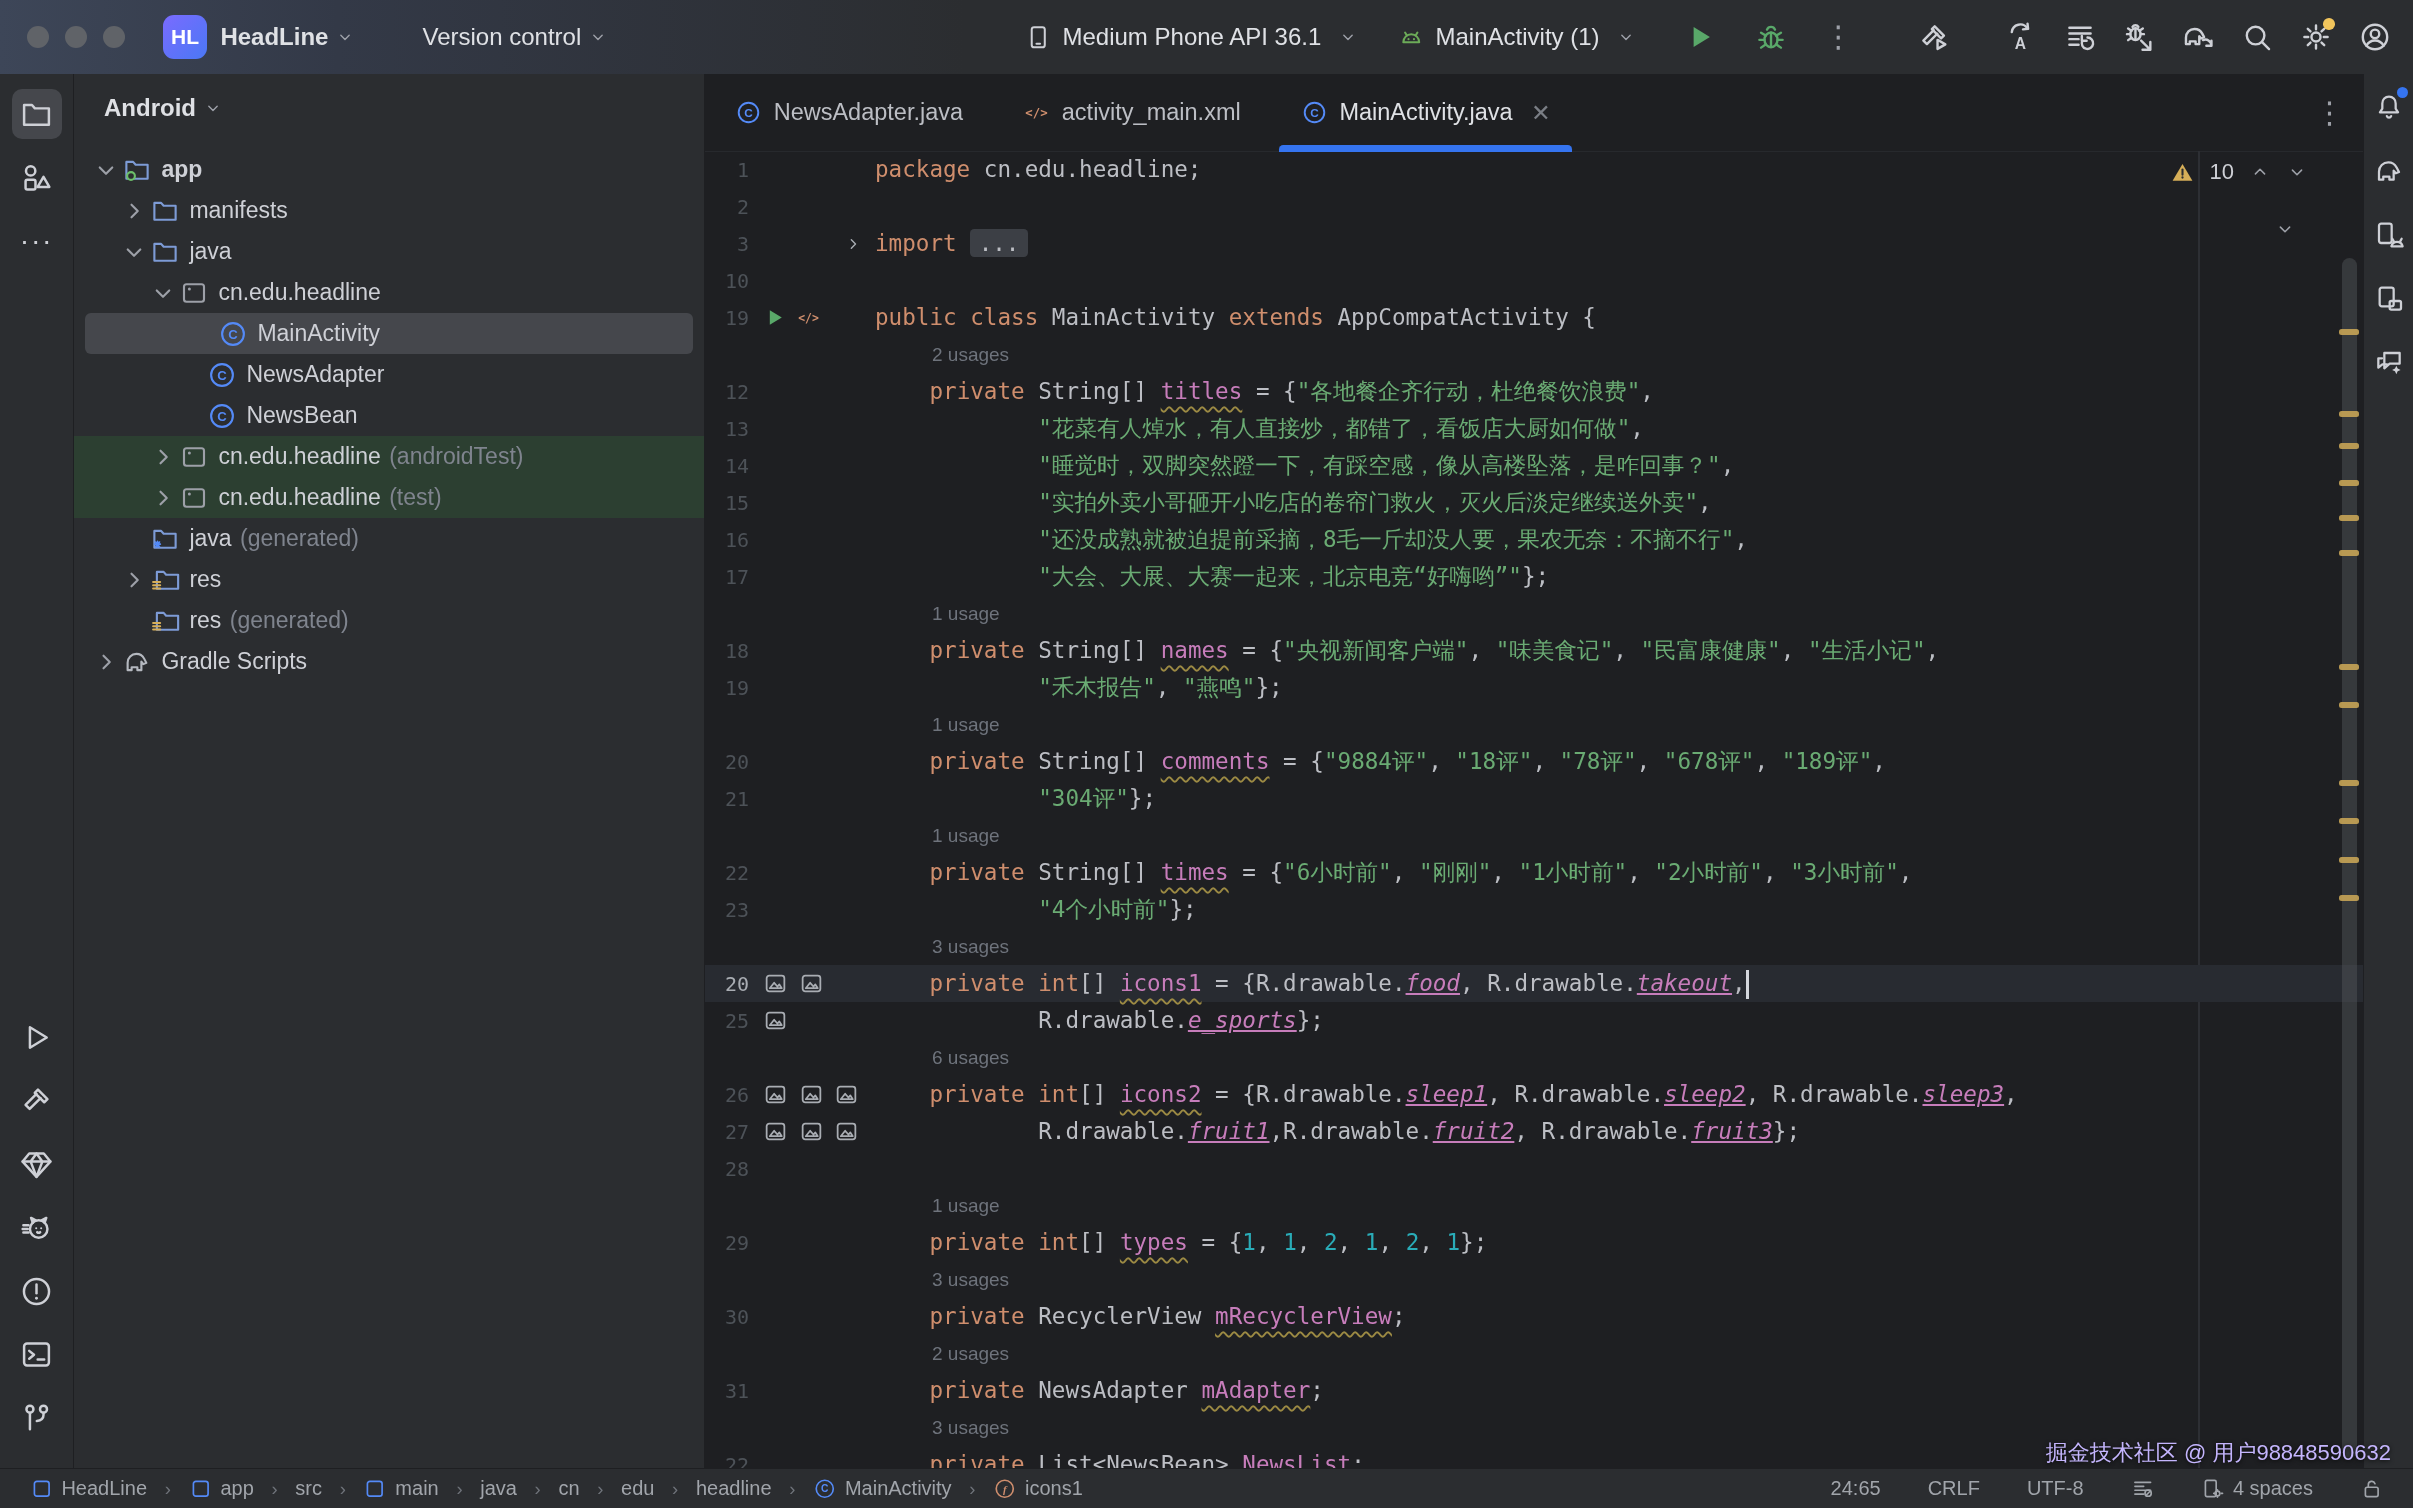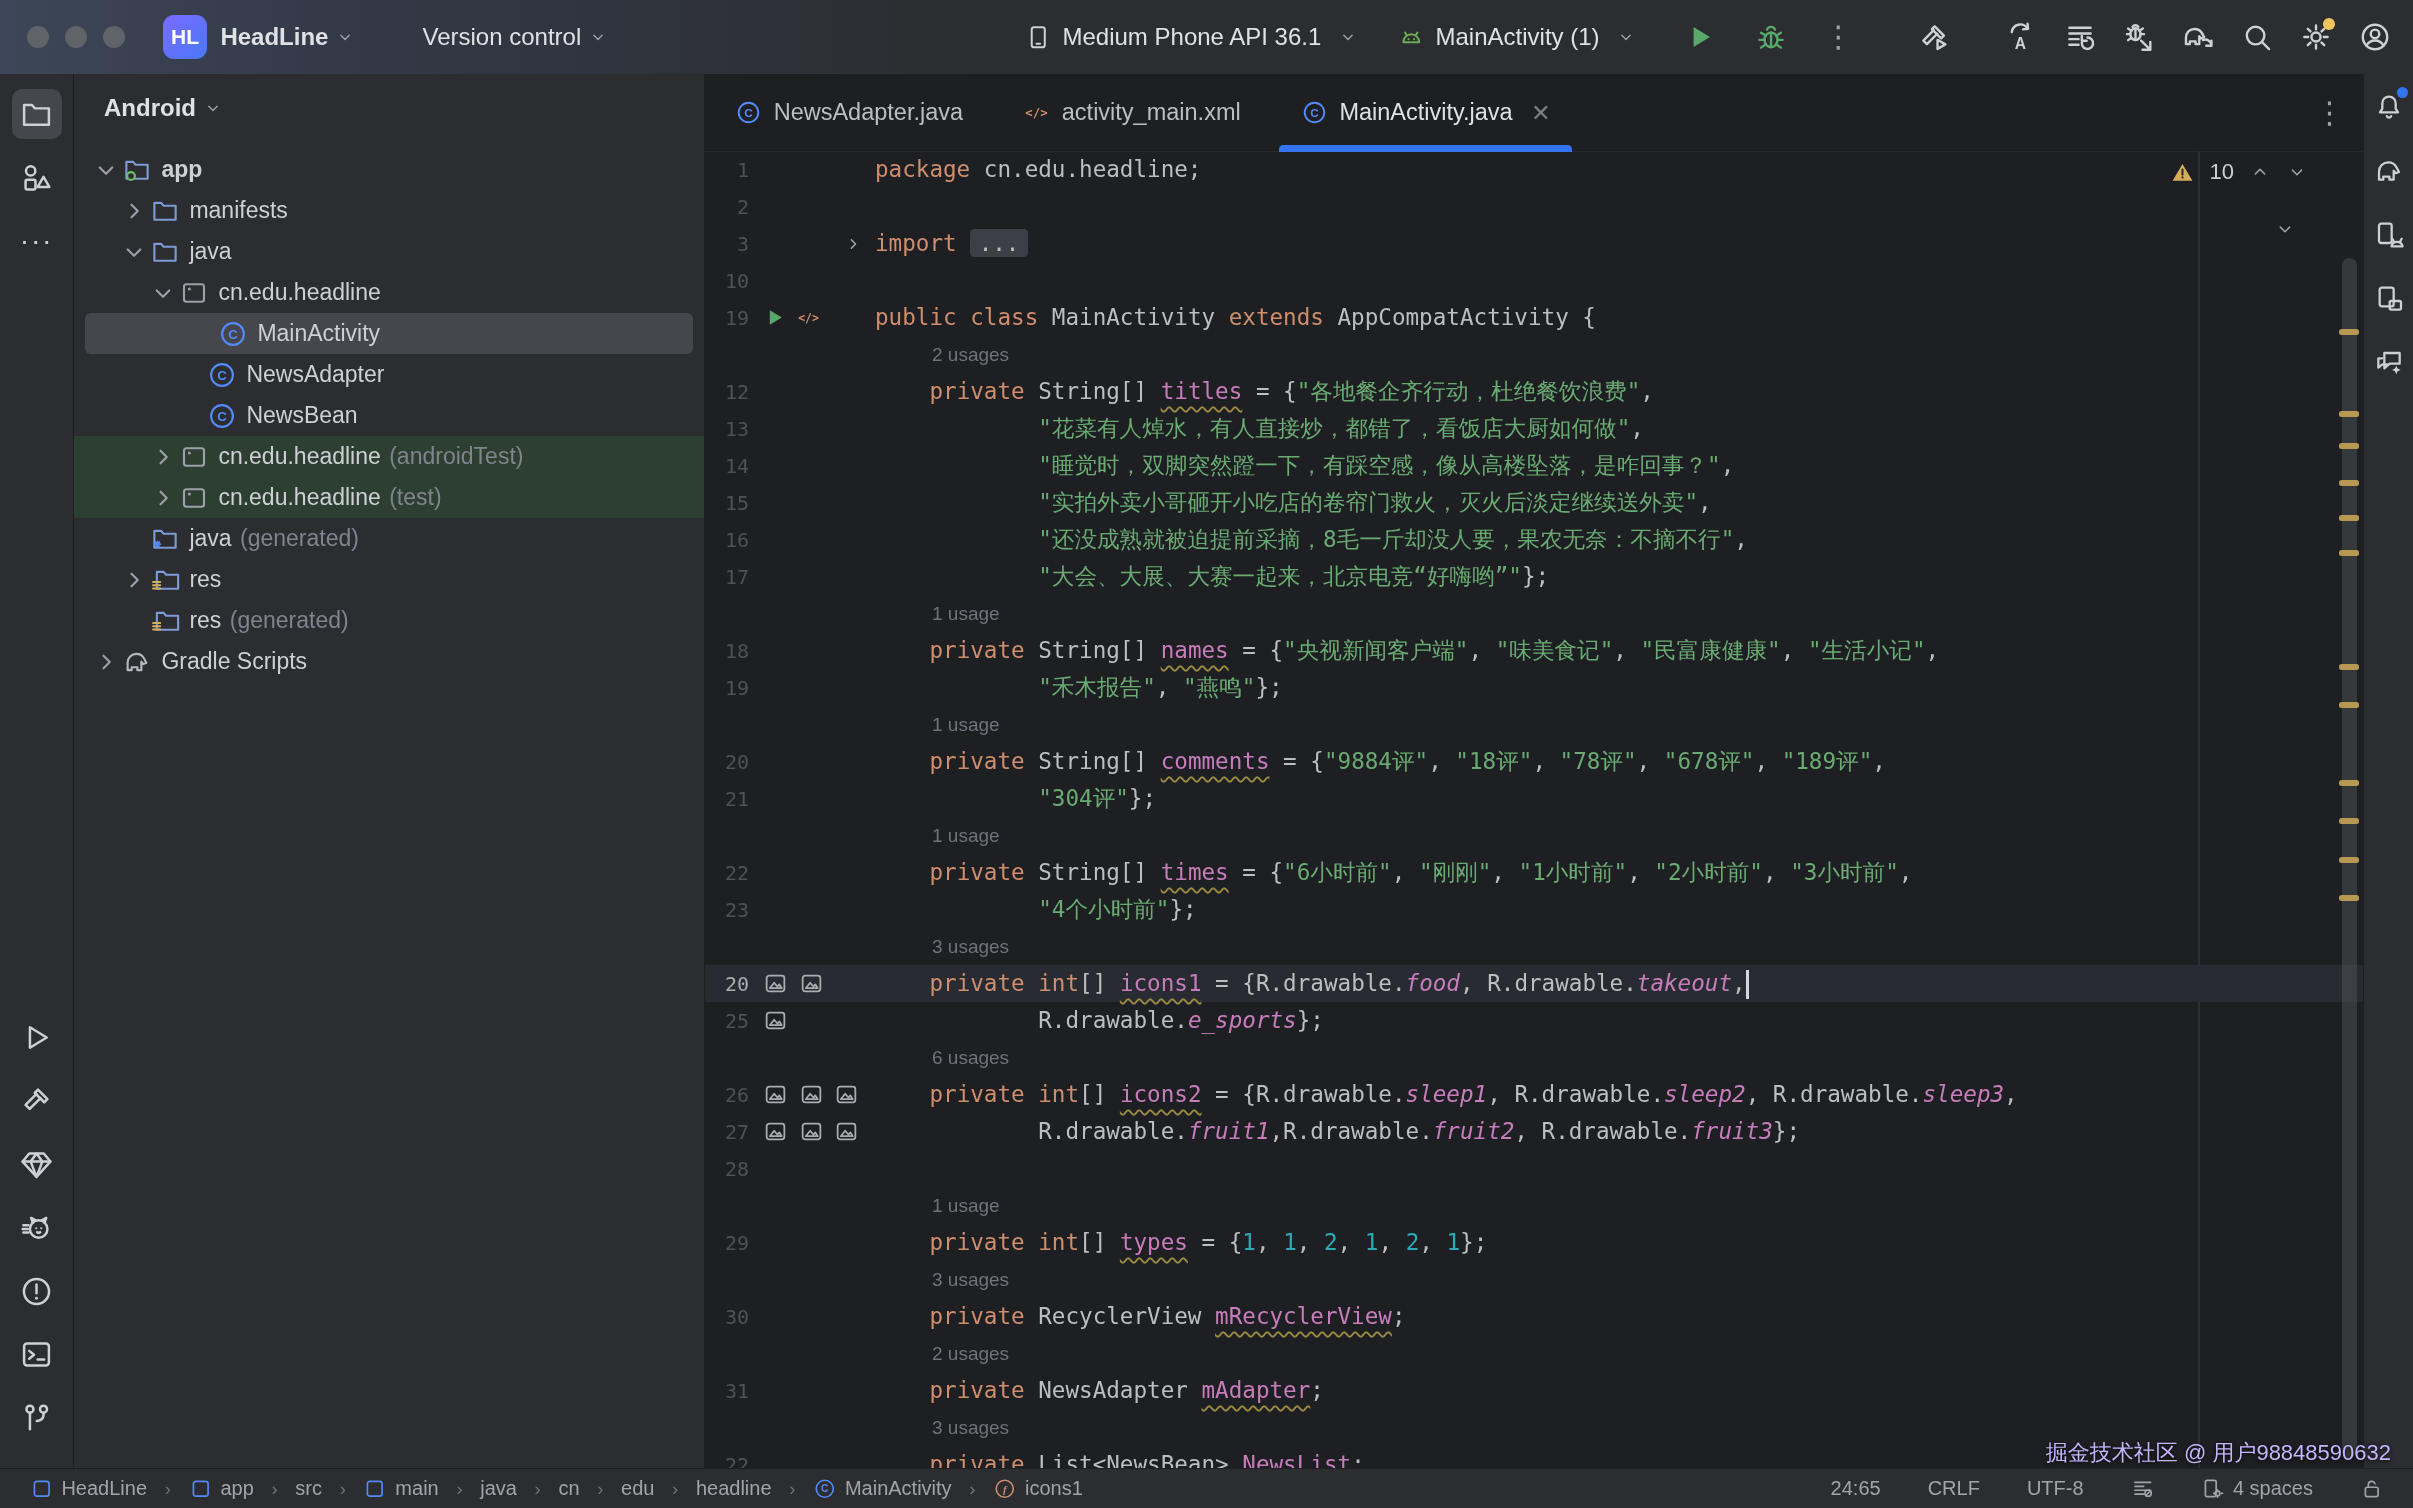--- a/index.html
+++ b/index.html
@@ -79,21 +79,21 @@
   .gicons .icn{color:#a9adb3;}
   .gimg{width:27px;height:25px;}
   .gplay{width:25px;height:25px;}
   .gfold{margin-left:auto;margin-right:11.7px;color:#9da0a8;width:20px;height:20px;}
   .codetext{font-family:"DejaVu Sans Mono",monospace;font-size:22.6px;line-height:37px;white-space:pre;color:#bcbec4;}
   .t-k{color:#cf8e6d;}
   .t-p{color:#bcbec4;}
   .t-s{color:#6aab73;}
   .t-n{color:#2aacb8;}
   .t-c{color:#7f858d;}
-  .t-i{color:#c77dbb;font-style:italic;}
+  .t-i{color:#c77dbb;font-style:italic;text-decoration:underline;}
   .t-f{color:#c77dbb;text-decoration-line:underline;text-decoration-style:wavy;text-decoration-color:#9c8a43;text-decoration-thickness:1.7px;text-underline-offset:6.7px;}
   .t-fold{background:#3c3f45;border-radius:4.2px;padding:0.8px 8.4px;color:#bcbec4;}
   .caret{display:inline-block;width:2.5px;height:28.5px;background:#d4d7dd;vertical-align:middle;margin-left:0.8px;}
   .inlay-text{font-size:19px;color:#6e737c;margin-left:57px;font-family:"Liberation Sans",sans-serif;}
 
   .inspect{position:absolute;top:8.4px;right:55px;display:flex;align-items:center;gap:15px;color:#ced0d6;font-size:22px;}
   .inspect .w-icn{width:25px;height:25px;}
   .inspect .chb{width:22px;height:22px;color:#9da0a8;background:none;border:none;padding:0;display:inline-flex;}
   .widget-chev{position:absolute;top:67px;right:67px;width:22px;height:22px;color:#9da0a8;}
 

